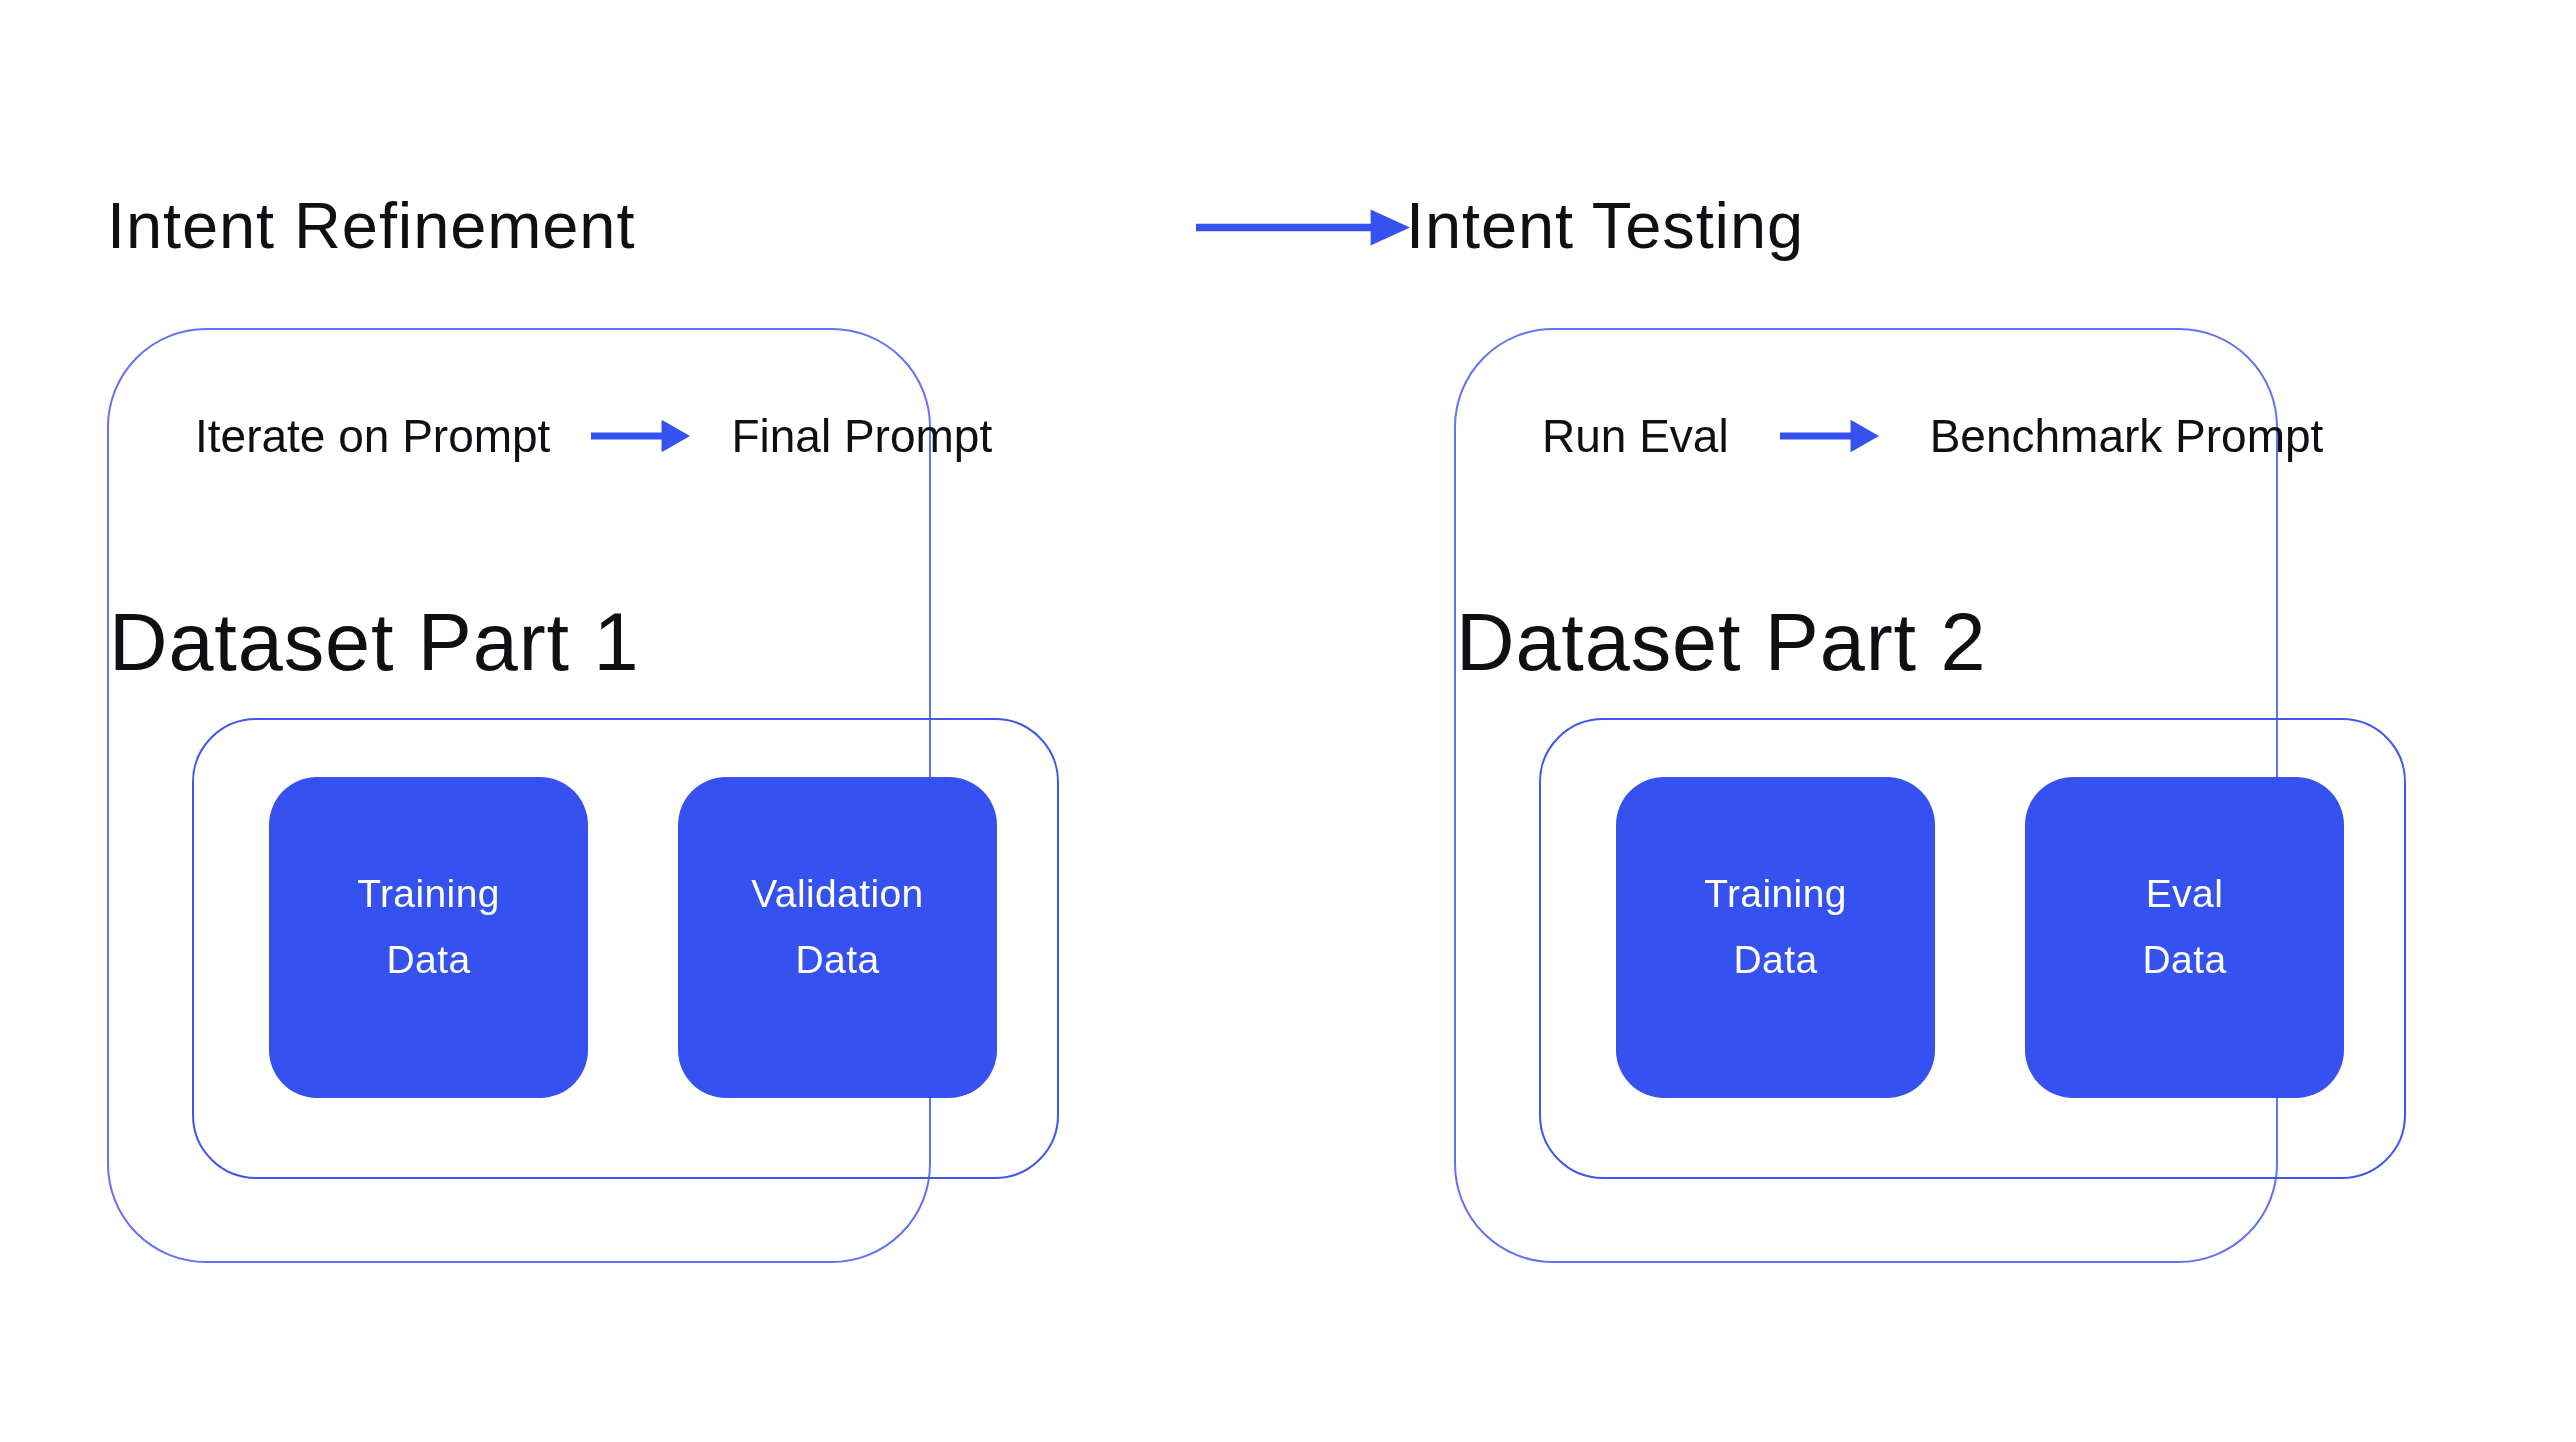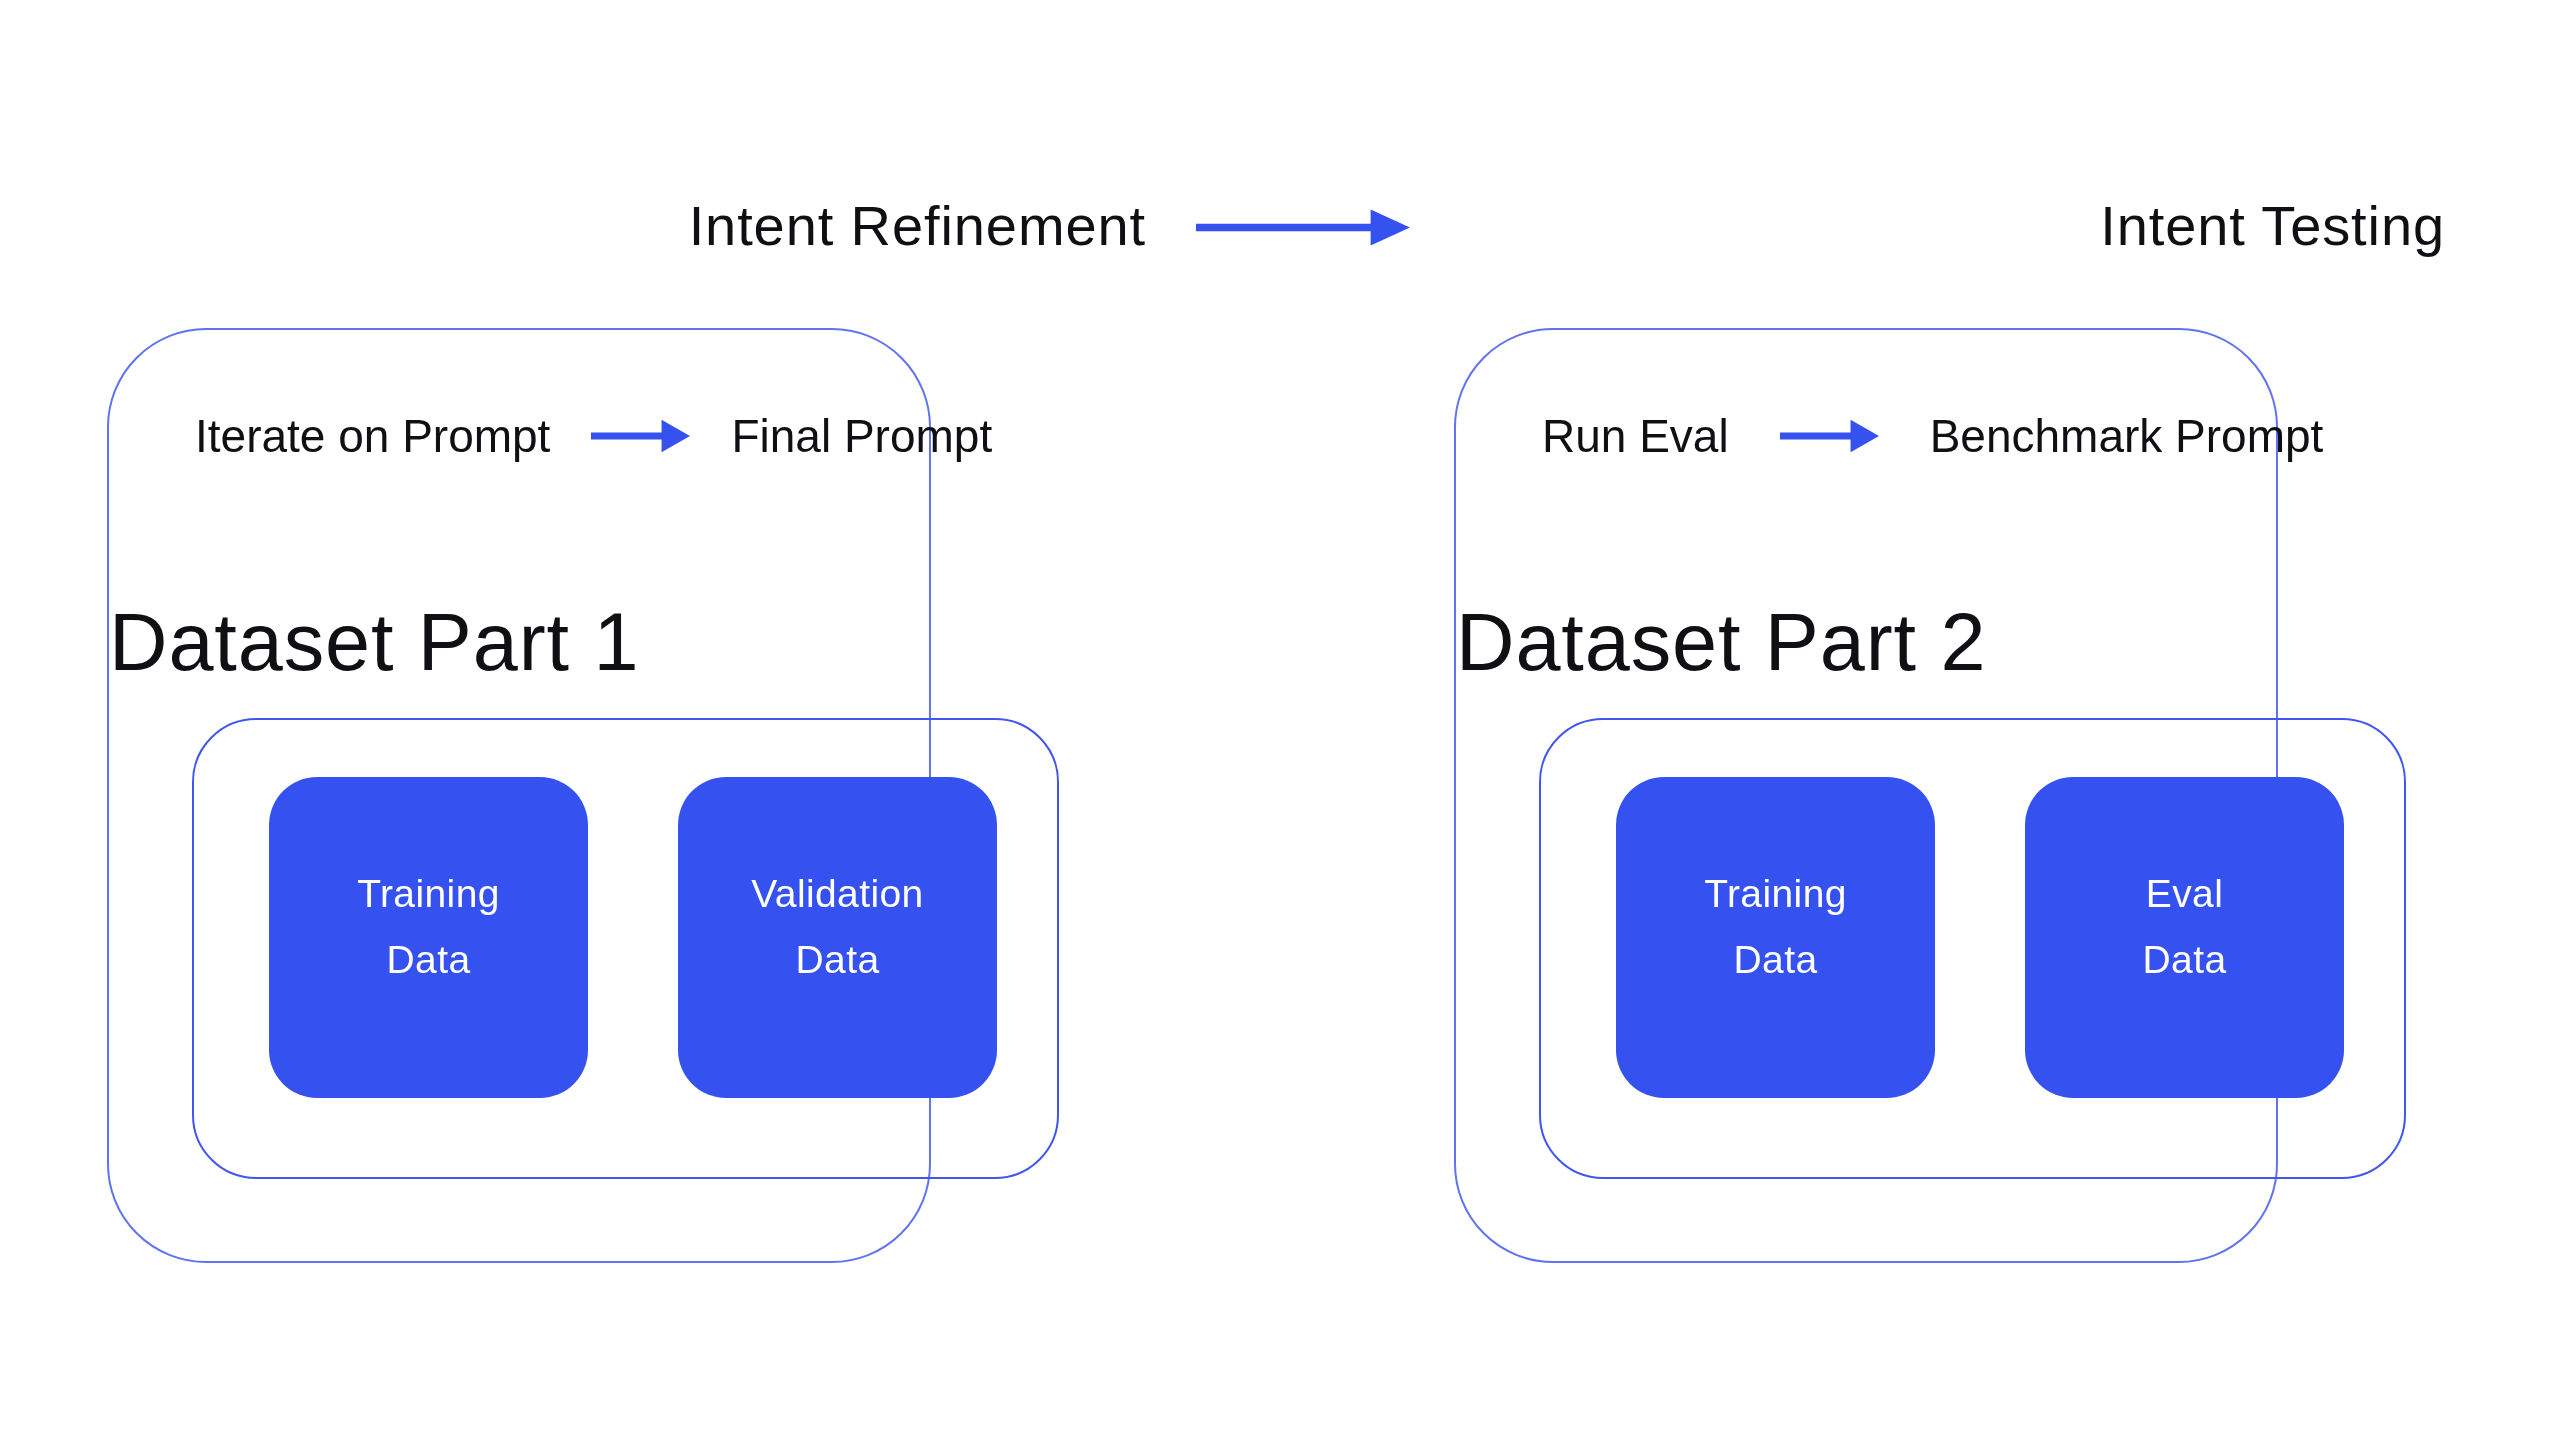--- a/index.html
+++ b/index.html
@@ -16,22 +16,22 @@
     overflow: hidden;
     color: var(--heading, #101014);
   }
 
   
   .flow-title {
     position: absolute;
     top: 185px;
     height: 82px;
     line-height: 82px;
-    text-align: right;
-    font-size: 56px;
+    text-align: left;
+    font-size: 65px;
     font-weight: 500;
     letter-spacing: 0.9px;
     color: var(--heading);
     white-space: nowrap;
   }
   #title-left  { left: 107px;  width: 1039px; }
   #title-right { left: 1406px; width: 1039px; }
 
   .big-arrow {
     position: absolute;

